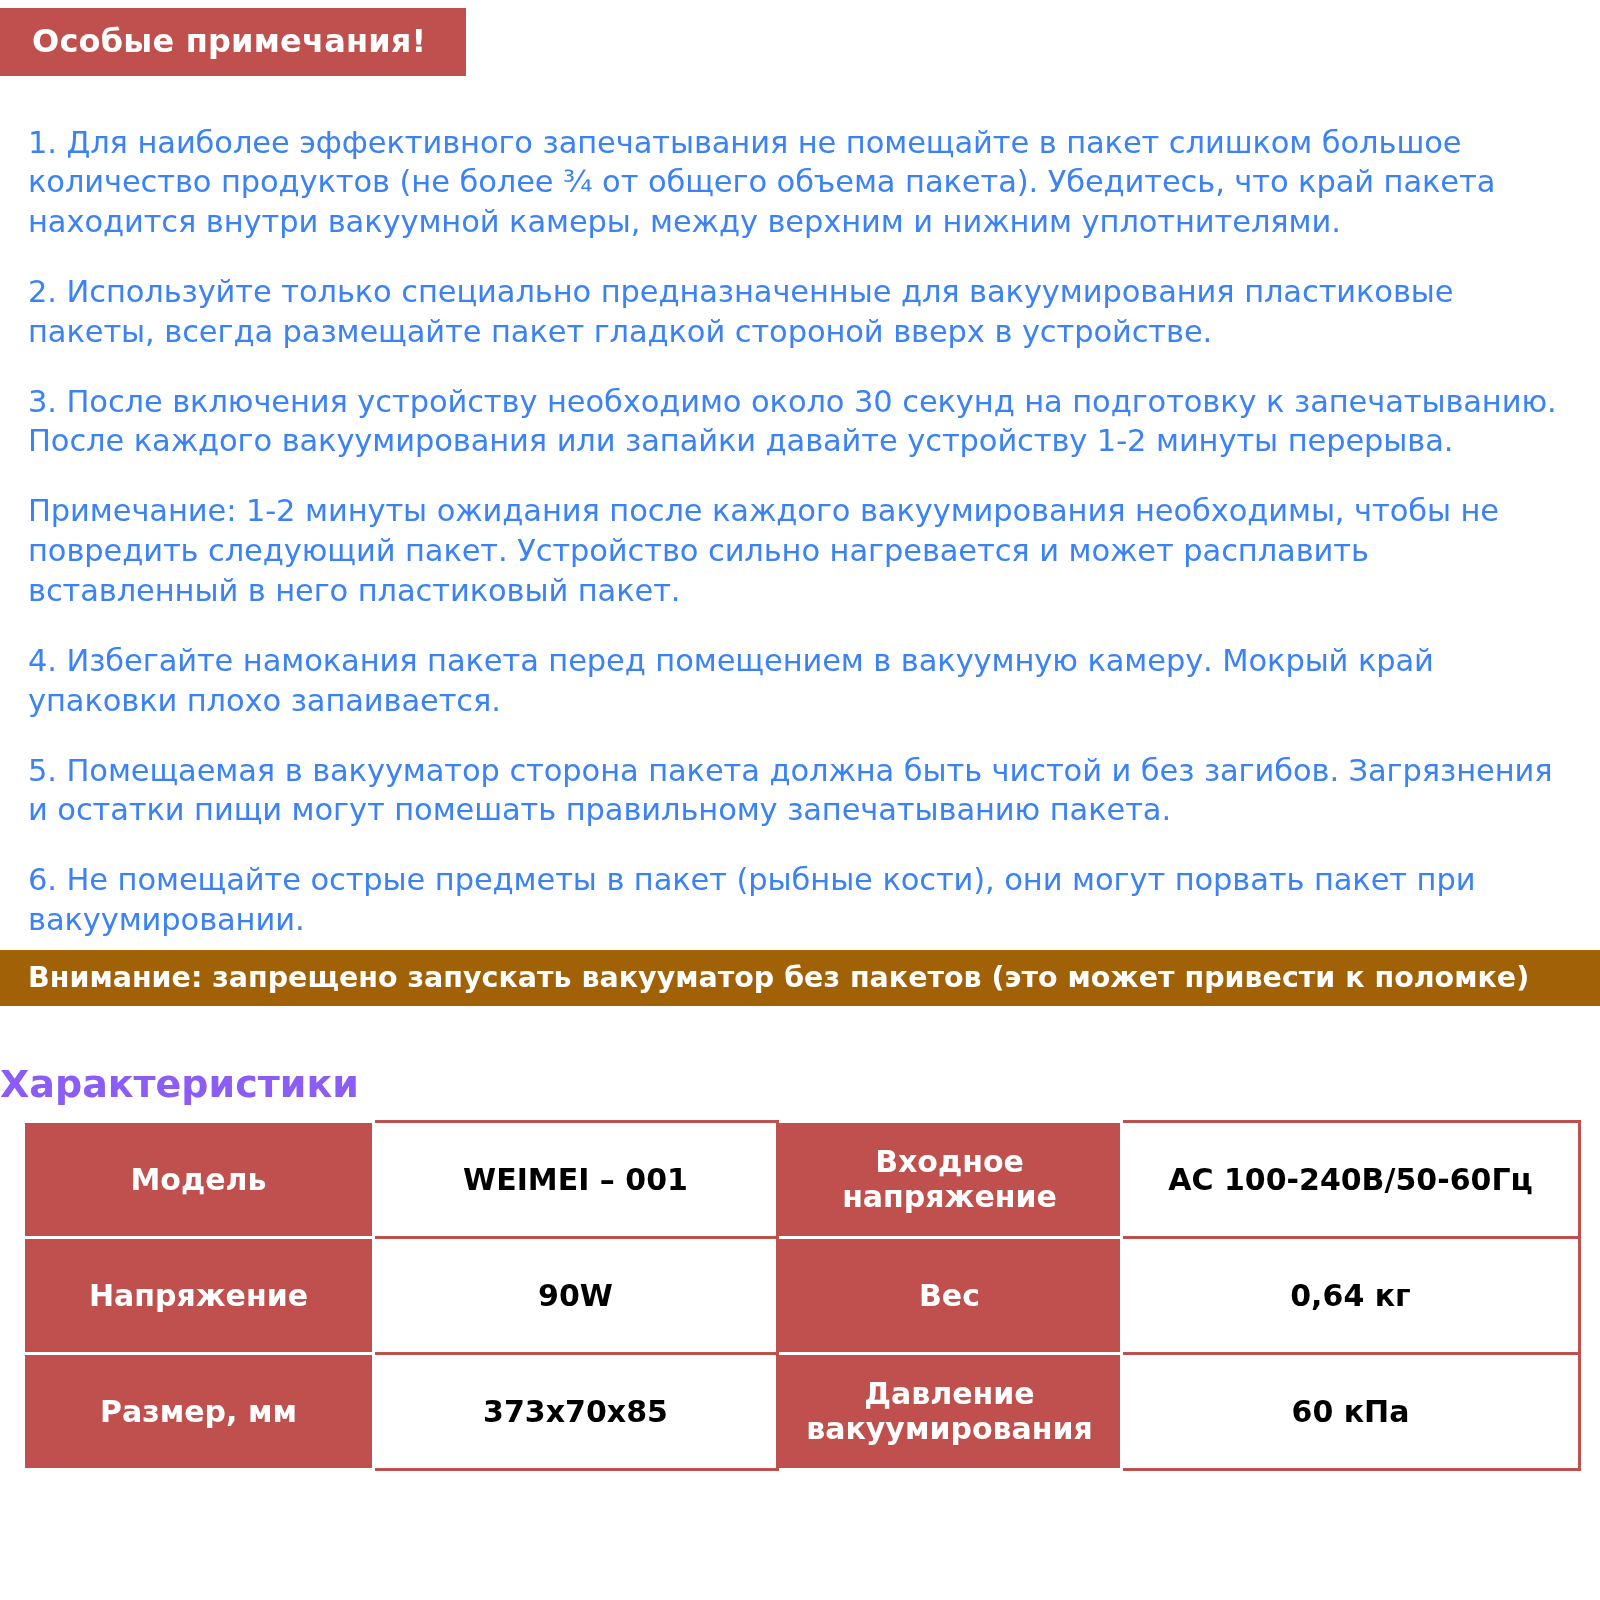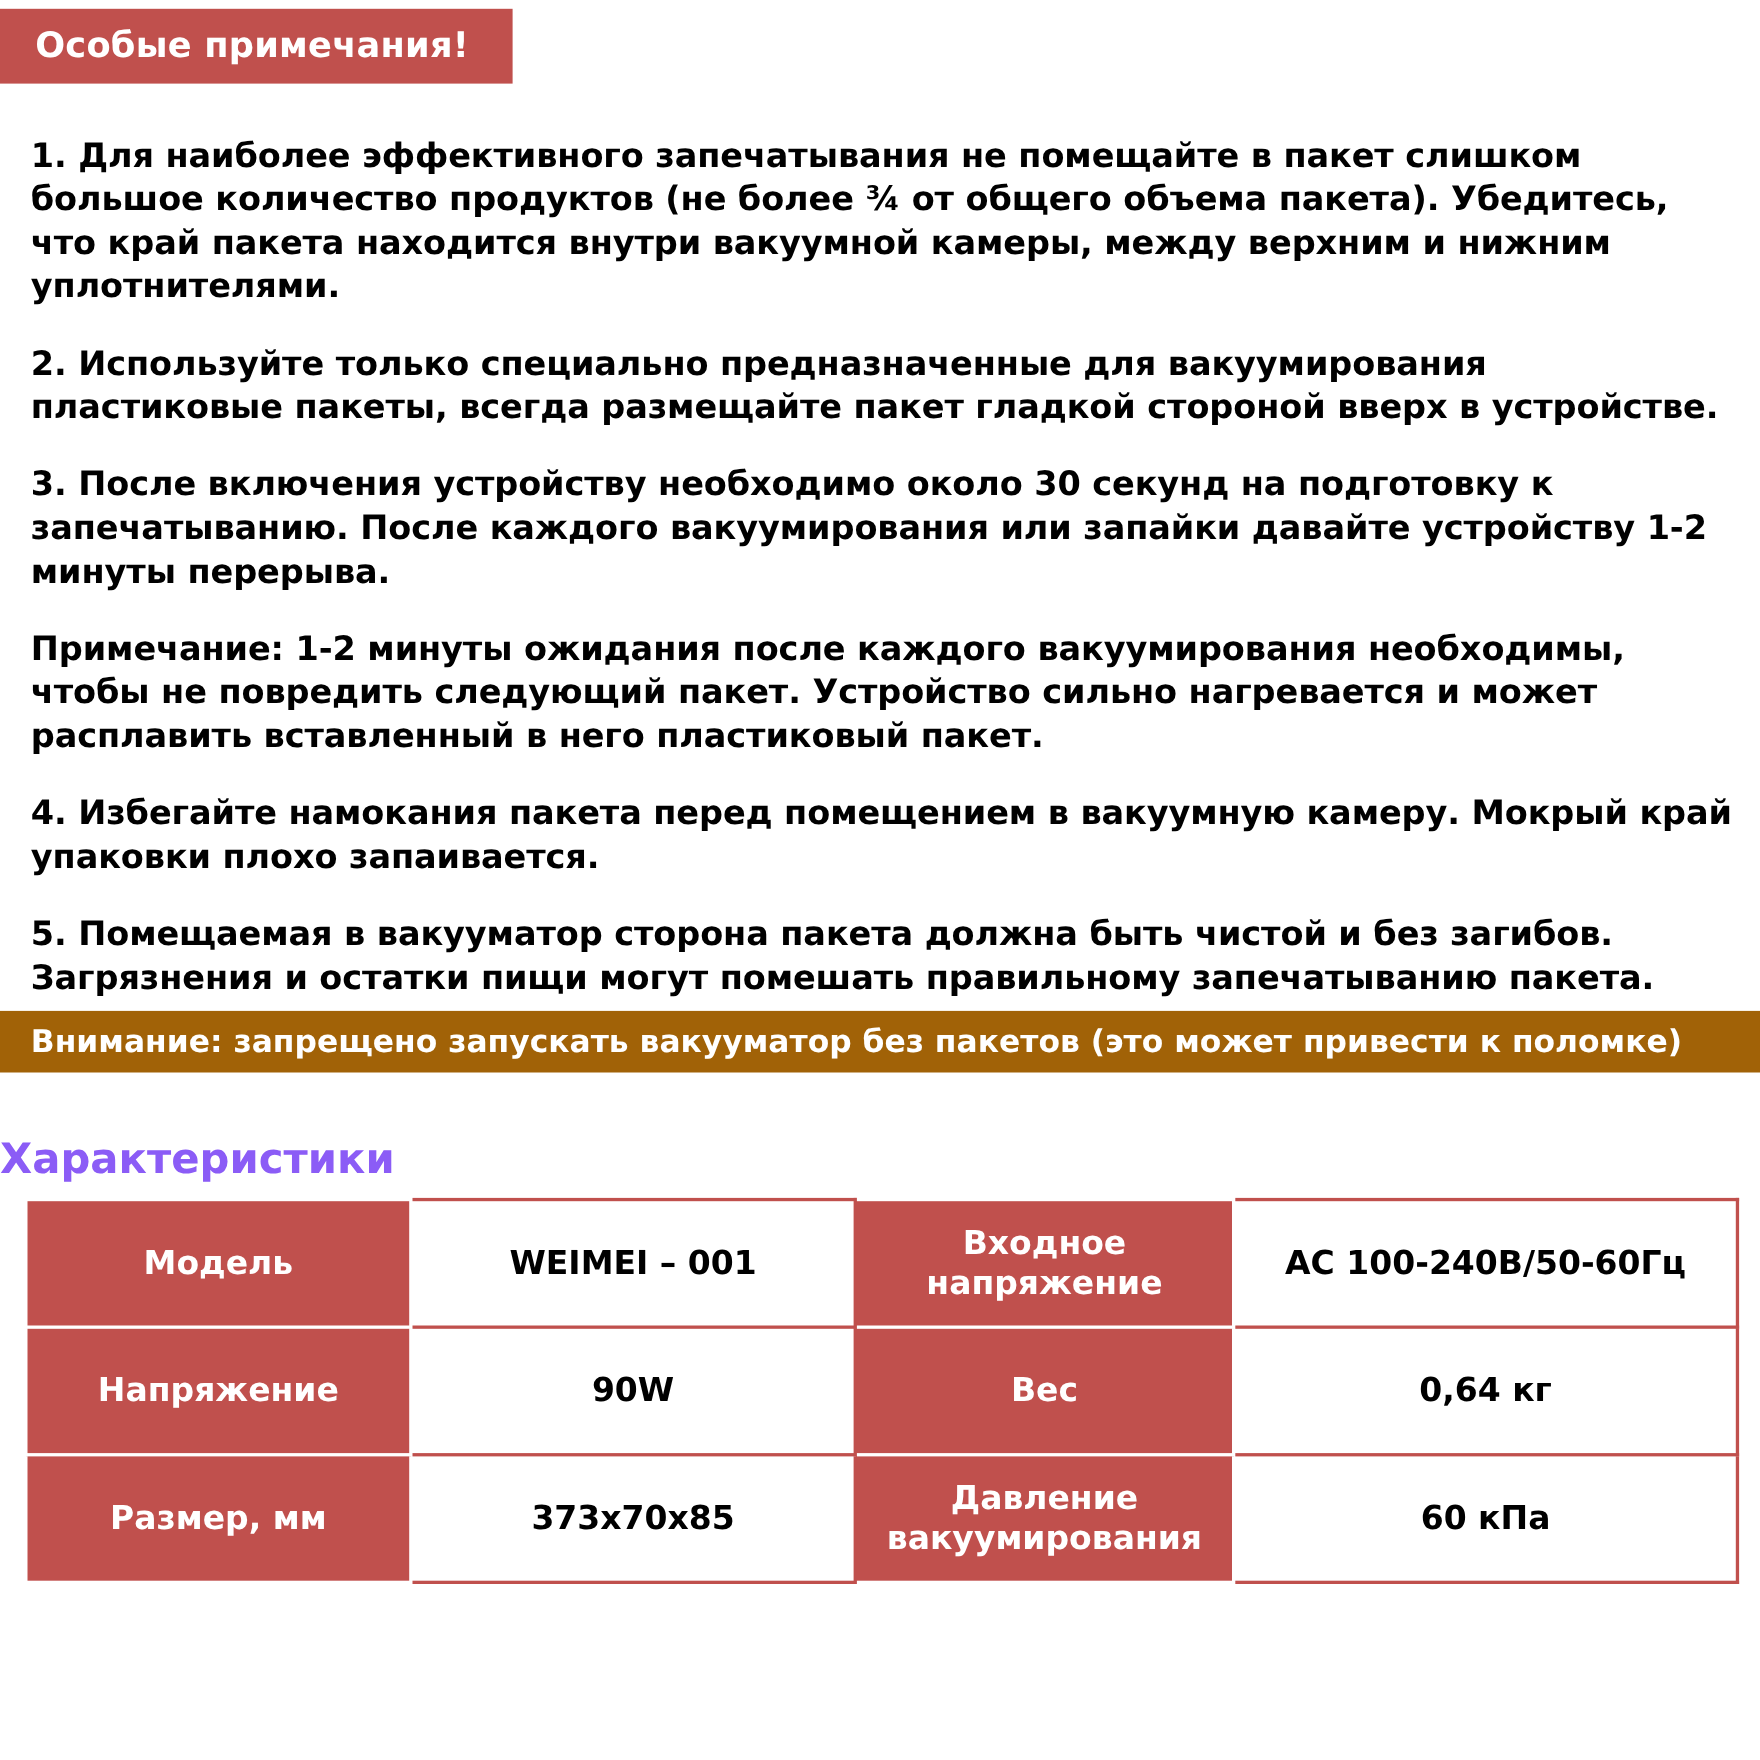--- a/index.html
+++ b/index.html
@@ -33,22 +33,22 @@
     letter-spacing: 0.2px;
   }
 
   
   .notes {
     padding: 16px 22px 0 28px;
   }
   .note {
     font-size: 30.5px;
     line-height: 1.30;
-    font-weight: 700;
-    color: #000000;
+    font-weight: 400;
+    color: #3b82f6;
     margin-bottom: 28px;
     letter-spacing: -0.1px;
   }
   .note:last-child { margin-bottom: 10px; }
 
   
   .warning-strip {
     background: #a16207;
     color: #ffffff;
     font-size: 28.5px;
@@ -109,20 +109,21 @@
 
   <div class="header-banner">Особые примечания!</div>
 
   <div class="notes">
     <p class="note">1.  Для наиболее эффективного запечатывания не помещайте в пакет слишком большое количество продуктов (не более ¾ от общего объема пакета). Убедитесь, что край пакета находится внутри вакуумной камеры, между верхним и нижним уплотнителями.</p>
     <p class="note">2.  Используйте только специально предназначенные для вакуумирования пластиковые пакеты, всегда размещайте пакет гладкой стороной вверх в устройстве.</p>
     <p class="note" style="margin-bottom:0;">3.  После включения устройству необходимо около 30 секунд на подготовку к запечатыванию. После каждого вакуумирования или запайки давайте устройству 1-2 минуты перерыва.</p>
     <p class="note">Примечание: 1-2 минуты ожидания после каждого вакуумирования необходимы, чтобы не повредить следующий пакет. Устройство сильно нагревается и может расплавить вставленный в него пластиковый пакет.</p>
     <p class="note">4.  Избегайте намокания пакета перед помещением в вакуумную камеру. Мокрый край упаковки плохо запаивается.</p>
     <p class="note">5.  Помещаемая в вакууматор сторона пакета должна быть чистой и без загибов. Загрязнения и остатки пищи могут помешать правильному запечатыванию пакета.</p>
+    <p class="note">6.  Не помещайте острые предметы в пакет (рыбные кости), они могут порвать пакет при вакуумировании.</p>
   </div>
 
   <div class="warning-strip">Внимание: запрещено запускать вакууматор без пакетов (это может привести к поломке)</div>
 
   <div class="specs-title">Характеристики</div>
 
   <div class="specs-wrap">
     <table class="specs">
       <colgroup>
         <col class="col-a">

